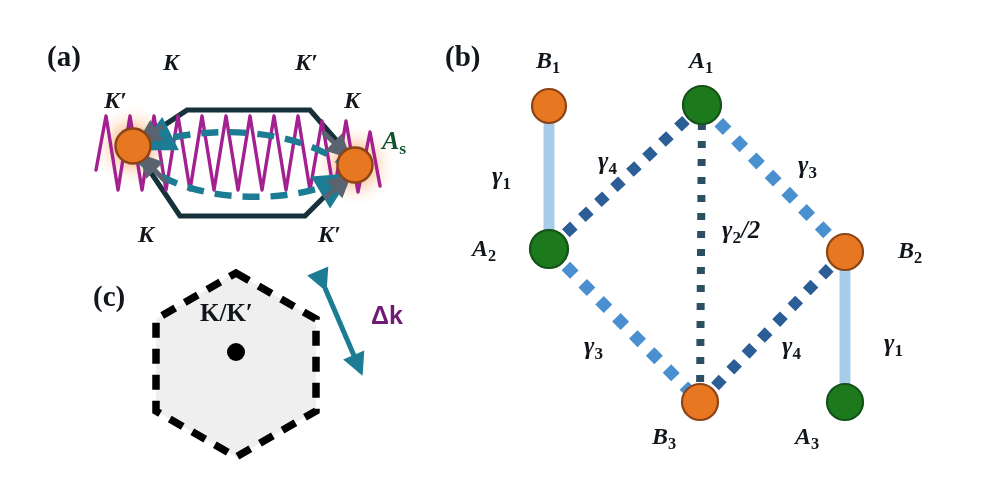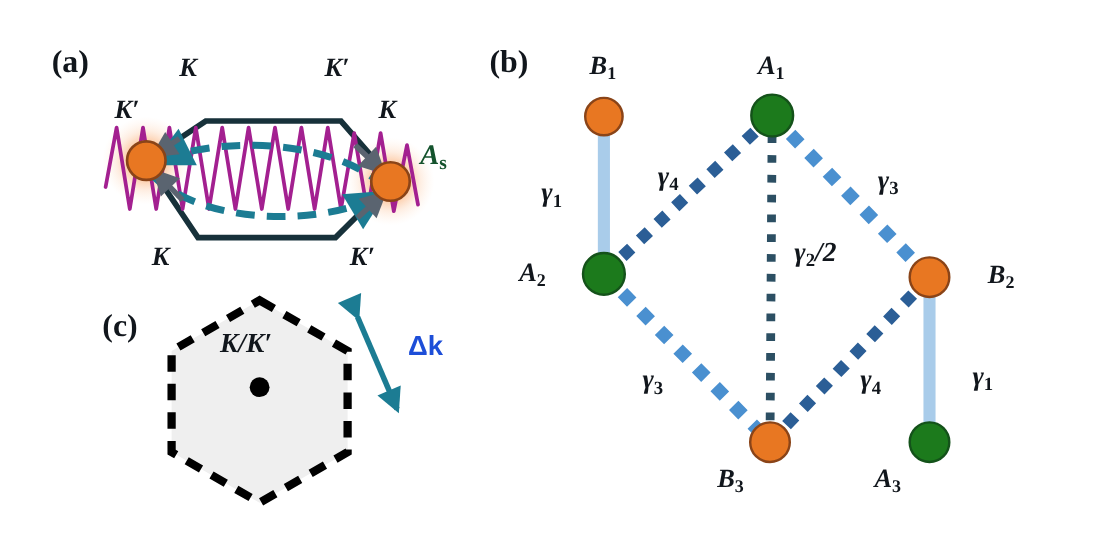--- a/index.html
+++ b/index.html
@@ -38,35 +38,34 @@
     font-weight: bold;
     font-family: "Liberation Serif", serif;
   }
   .kk {
     font-size: 24px;
     font-style: italic;
     font-weight: bold;
   }
   .kk-big {
     font-size: 25px;
-    font-style: italic;
     font-weight: bold;
     text-align: right;
   }
   .as-label {
     font-size: 26px;
     font-style: italic;
     font-weight: bold;
     color: #14532d;
   }
   .dk-label {
     font-size: 25px;
     font-weight: bold;
     font-family: "Liberation Sans", sans-serif;
-    color: #1d4ed8;
+    color: #701a75;
   }
   .site-label {
     font-size: 24px;
     font-style: italic;
     font-weight: bold;
   }
   .gam {
     font-size: 25px;
     font-style: italic;
     font-weight: bold;

